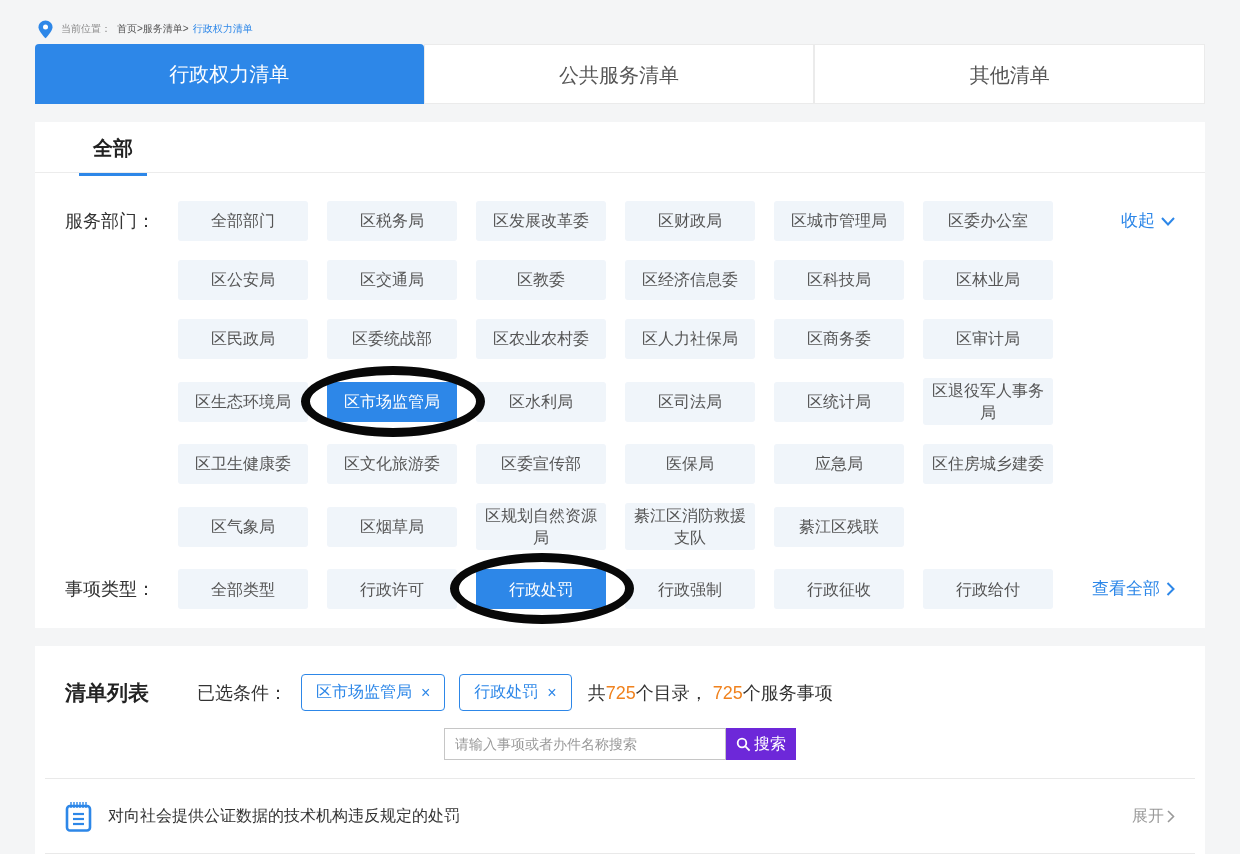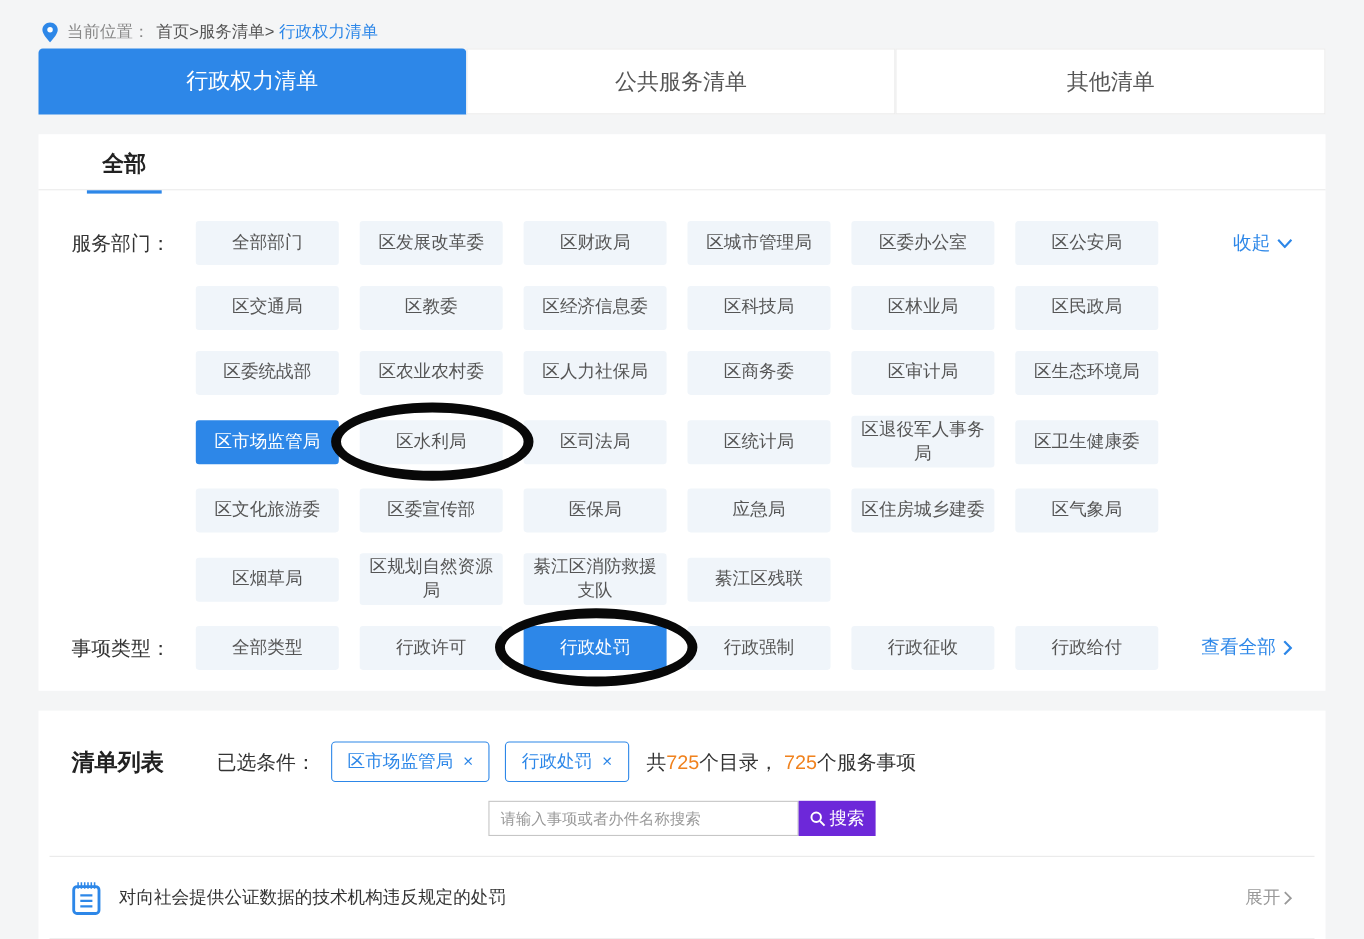--- a/index.html
+++ b/index.html
@@ -2,21 +2,21 @@
 <html><head>
 <meta charset="utf-8">
 <style>
   * { margin:0; padding:0; box-sizing:border-box; }
   html,body { width:1240px; height:854px; }
   body {
     font-family:"Liberation Sans","DejaVu Sans",sans-serif;
     background:#f4f5f6; color:#333; overflow:hidden; position:relative;
   }
   
-  .breadcrumb { padding:14px 0 0 38px; height:44px; display:flex; align-items:center; font-size:15px; color:#666; }
+  .breadcrumb { padding:14px 0 0 38px; height:44px; display:flex; align-items:center; font-size:10px; color:#666; }
   .breadcrumb .pin { margin-right:8px; display:inline-flex; }
   .bc-label { color:#888; margin-right:6px; }
   .bc-path { color:#555; }
   .bc-current { color:#2d87e8; margin-left:4px; }
   
   .tabs { margin-left:35px; width:1170px; display:flex; }
   .tab { flex:1; height:60px; line-height:60px; text-align:center; font-size:20px; color:#555;
          background:#fff; border:1px solid #ebebeb; cursor:pointer; }
   .tab.active { background:#2d87e8; color:#fff; border:none; border-radius:4px 4px 0 0; }
   
@@ -79,20 +79,21 @@
   </div>
 
 <div class="panel panel1">
   <div class="subtabs">
     <span class="subtab">全部</span>
   </div>
   <div class="frow first">
     <div class="flabel">服务部门：</div>
     <div class="fbtns" id="dept-btns">
         <div class="fbtn">全部部门</div>
+        <div class="fbtn">区税务局</div>
         <div class="fbtn">区发展改革委</div>
         <div class="fbtn">区财政局</div>
         <div class="fbtn">区城市管理局</div>
         <div class="fbtn">区委办公室</div>
         <div class="fbtn">区公安局</div>
         <div class="fbtn">区交通局</div>
         <div class="fbtn">区教委</div>
         <div class="fbtn">区经济信息委</div>
         <div class="fbtn">区科技局</div>
         <div class="fbtn">区林业局</div>

